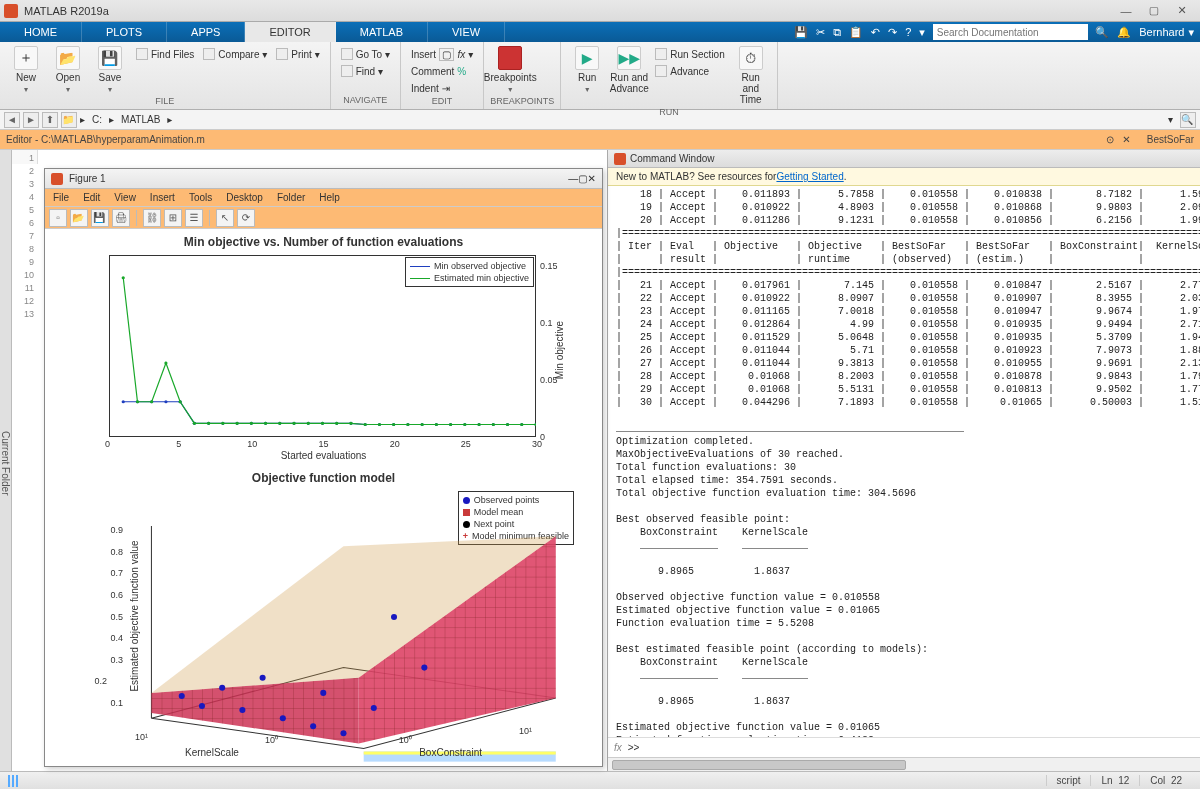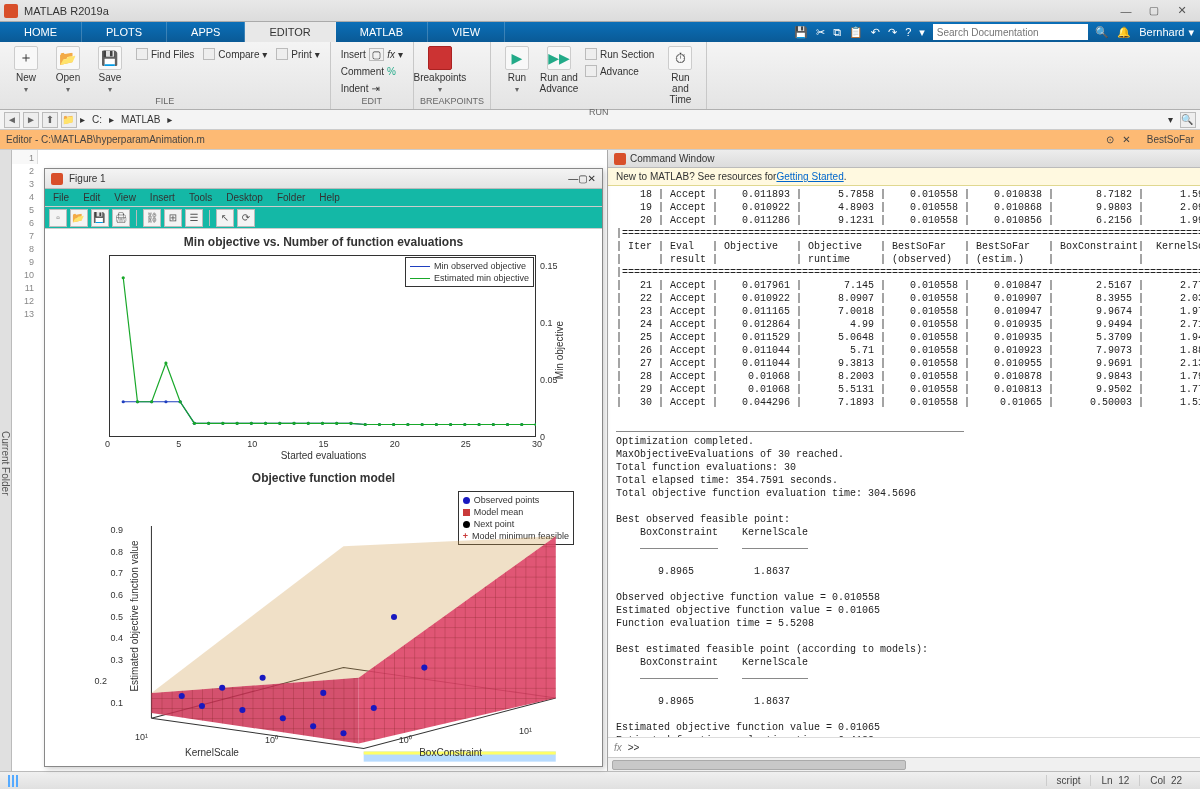--- a/index.html
+++ b/index.html
@@ -25,21 +25,21 @@
 .ribbon .groupfooter { font-size:9px; color:#666; text-align:center; margin-top:auto; height:12px; }
 .addrbar { height: 20px; background:#f4f4f4; border-bottom:1px solid #ccc; display:flex; align-items:center; padding:0 4px; gap:3px; font-size:10px; }
 .addrbar .navbtn { width:16px; height:16px; border:1px solid #bbb; background:#eee; display:flex; align-items:center; justify-content:center; cursor:pointer; color:#666; }
 .addrbar .crumb { padding:0 4px; cursor:pointer; }
 .tabheader { height:20px; background:#fdba74; border-bottom:1px solid #ccc; display:flex; align-items:center; padding:0 6px; font-size:10px; color:#444; }
 .mainarea { display:flex; height: calc(789px - 22px - 20px - 68px - 20px - 20px - 18px); }
 .leftcol { width: 14px; background:#e0e0e0; border-right:1px solid #bbb; writing-mode:vertical-lr; text-align:center; font-size:10px; color:#555; padding-top:6px; }
 .editorpane { flex:0 0 596px; display:flex; flex-direction:column; border-right:1px solid #aaa; background:#fff; position:relative; }
 .gutter { width:26px; background:#f8f8f8; border-right:1px solid #ddd; font-size:9px; color:#888; padding:2px 3px; text-align:right; line-height:13px; }
 .edwrap { display:flex; height:14px; }
-.figurewin { position:absolute; left:32px; top:18px; right:4px; bottom:4px; background:#14b8a6; border:1px solid #888; box-shadow:2px 2px 6px rgba(0,0,0,.2); display:flex; flex-direction:column; }
+.figurewin { position:absolute; left:32px; top:18px; right:4px; bottom:4px; background:#fdba74; border:1px solid #888; box-shadow:2px 2px 6px rgba(0,0,0,.2); display:flex; flex-direction:column; }
 .figurewin .fwtitle { height:20px; background:linear-gradient(#f4f4f4,#e4e4e4); border-bottom:1px solid #bbb; display:flex; align-items:center; padding:0 6px; font-size:10px; }
 .figurewin .fwtitle .logo2 { width:12px; height:12px; background:#d84f2a; border-radius:2px; margin-right:6px; }
 .figurewin .fwmenu { height:18px; border-bottom:1px solid #ccc; display:flex; align-items:center; gap:14px; padding:0 8px; font-size:10px; }
 .figurewin .fwmenu span { cursor:pointer; }
 .figurewin .fwtools { height:22px; border-bottom:1px solid #ccc; display:flex; align-items:center; gap:3px; padding:0 4px; }
 .figurewin .fwtools .tb { width:18px; height:18px; border:1px solid #bbb; background:#f4f4f4; cursor:pointer; display:flex; align-items:center; justify-content:center; font-size:10px; color:#555; }
 .figurewin .plots { flex:1; display:flex; flex-direction:column; background:#fff; padding:6px 10px; }
 .chart1 { height:230px; position:relative; }
 .chart1 .ctitle { text-align:center; font-weight:bold; font-size:12px; margin-bottom:2px; }
 .axesbox { position:absolute; left:54px; top:20px; right:56px; bottom:28px; border:1px solid #333; }
@@ -131,20 +131,35 @@
             <div class="ic2"></div>
             <span>Compare ▾</span>
           </div>
         <div class="smbtn">
             <div class="ic2"></div>
             <span>Print ▾</span>
           </div>
       </div>
     </div>
     <div class="groupfooter">FILE</div>
+  </div>
+  <div class="group">
+    <div class="row">
+      <div style="display:flex;flex-direction:column;gap:1px;padding-top:2px;">
+        <div class="smbtn">
+            <div class="ic2"></div>
+            <span>Go To ▾</span>
+          </div>
+        <div class="smbtn">
+            <div class="ic2"></div>
+            <span>Find ▾</span>
+          </div>
+      </div>
+    </div>
+    <div class="groupfooter">NAVIGATE</div>
   </div>
   <div class="group">
     <div class="row">
       <div style="display:flex;flex-direction:column;gap:1px;padding-top:2px;">
         <div class="smbtn">
             <span>Insert</span> 
             <span style="border:1px solid #bbb;padding:0 2px;">▢</span> 
             <span style="font-style:italic;">fx</span> 
             <span>▾</span>
           </div>

